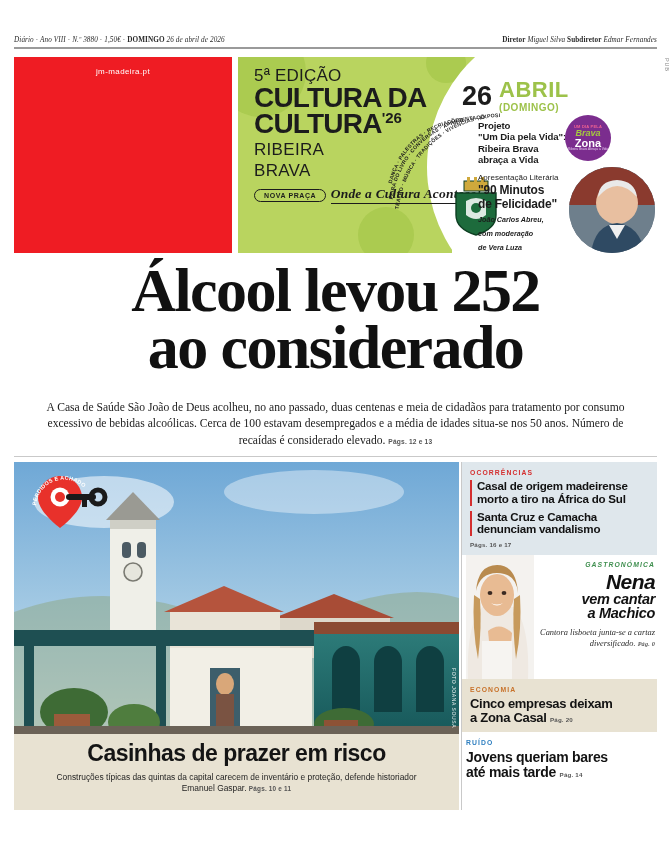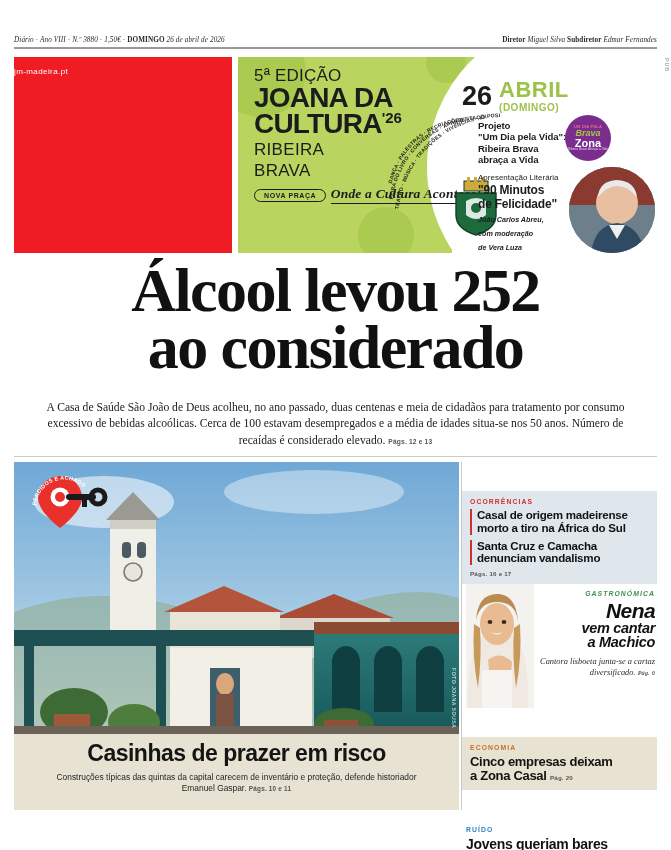--- a/index.html
+++ b/index.html
@@ -42,21 +42,21 @@
   
   .masthead {
     position: absolute;
     top: 57px; left: 14px;
     width: 218px; height: 196px;
     background: #ef1c23;
     overflow: hidden;
   }
   .masthead .url {
     position: absolute; top: 10px; left: 0; right: 0;
-    text-align: left;
+    text-align: center;
     color: #ffffff;
     font-size: 8px;
     letter-spacing: .4px;
     font-family: "Liberation Sans", sans-serif;
   }
   .masthead .jm {
     position: absolute;
     left: 50%; top: 52%;
     transform: translate(-50%, -50%);
     color: #ffffff;
@@ -321,21 +321,21 @@
     top: 462px; left: 466px;
     width: 191px; height: 348px;
   }
   .sb-divider {
     position: absolute;
     top: 462px; left: 461px;
     width: 1px; height: 348px;
     background: #c9c9c9;
   }
 
-  .sb-block { position: relative; padding: 7px 8px 7px 0; margin-top: 29px; }
+  .sb-block { position: relative; padding: 7px 8px 7px 0; }
   .sb-block.tint { background: #dfe7ec; margin-left: -4px; padding-left: 8px; }
   .sb-block.tint2 { background: #e8e2d2; margin-left: -4px; padding-left: 8px; }
 
   .sb-kicker {
     font-size: 6.8px; font-weight: bold;
     letter-spacing: 1.1px; margin-bottom: 4px;
   }
   .k-red { color: #d42f2f; }
   .k-green { color: #3f8f4f; }
   .k-orange { color: #c8722a; }
@@ -421,21 +421,21 @@
     <div class="ad-green">
       <div class="blob" style="width:90px;height:90px;left:-22px;top:-30px;"></div>
       <div class="blob" style="width:56px;height:56px;left:120px;top:150px;"></div>
       <div class="blob" style="width:40px;height:40px;left:188px;top:-14px;"></div>
     </div>
     <div class="ad-white-shape"></div>
     <div class="ad-white-block"></div>
 
     <div class="ad-left">
       <div class="ad-edicao">5ª EDIÇÃO</div>
-      <div class="ad-title">JOANA DA</div>
+      <div class="ad-title">CULTURA DA</div>
       <div class="ad-title">
         <span>CULTURA</span><span class="yr">'26</span>
       </div>
       <div class="ad-place">RIBEIRA</div>
       <div class="ad-place">BRAVA</div>
       <div class="ad-pill">NOVA PRAÇA</div>
       <div class="ad-script">Onde a Cultura Acontece!</div>
     </div>
 
     <div class="arc-fan">

